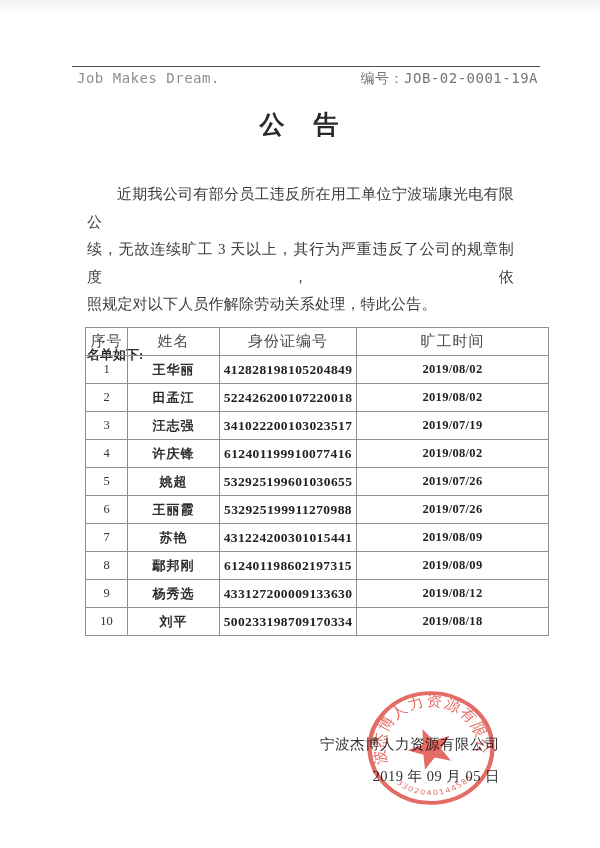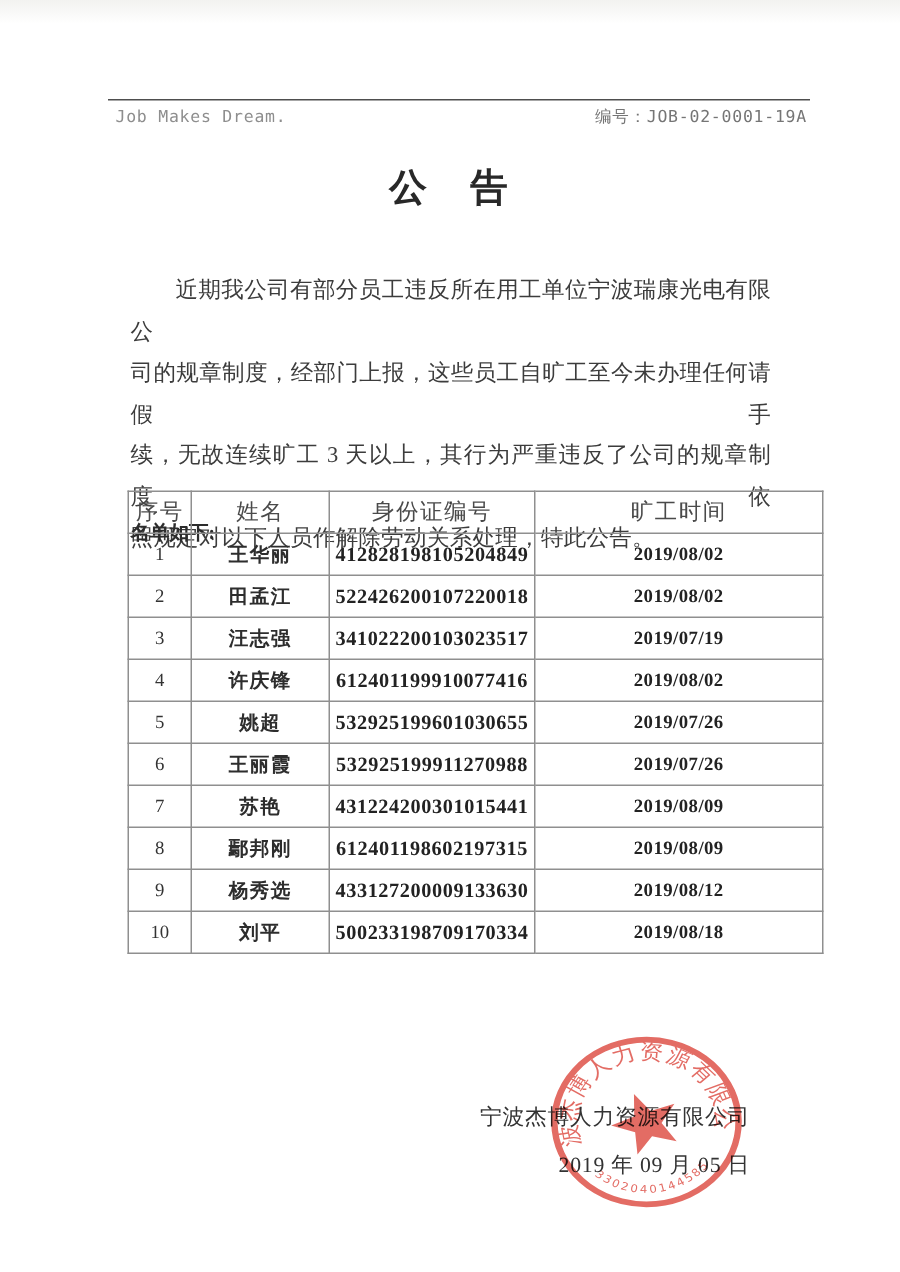--- a/index.html
+++ b/index.html
@@ -7,21 +7,21 @@
     position:relative;width:600px;height:848px;overflow:hidden;
     background:linear-gradient(#f2f2f0 0px,#ffffff 16px);
     font-family:"Liberation Serif","DejaVu Serif",serif;
     color:#3d3d3d;
   }
   
   .header{
     position:absolute;top:46px;left:77px;right:62px;
     display:flex;justify-content:space-between;align-items:baseline;
     font-family:"DejaVu Sans Mono","Liberation Mono",monospace;
-    font-size:11px;letter-spacing:0.5px;
+    font-size:14px;letter-spacing:0.5px;
   }
   .header .slogan{color:#8e8e8e;}
   .header .docno{color:#757575;margin-top:24px;}
   .header-rule{
     position:absolute;top:66px;left:72px;width:468px;height:0;
     border-top:1.5px solid #4e4e4e;
   }
   
   .title{
     position:absolute;top:108px;left:0;width:100%;
@@ -77,21 +77,20 @@
   <div class="header">
     <span class="slogan">Job Makes Dream.</span>
     <span class="docno">编号：JOB-02-0001-19A</span>
   </div>
   <div class="header-rule"></div>
 
   <div class="title">公　告</div>
 
   <div class="paragraph">
     <div class="para-line first fill">近期我公司有部分员工违反所在用工单位宁波瑞康光电有限公</div>
-    <div class="para-line fill">司的规章制度，经部门上报，这些员工自旷工至今未办理任何请假手</div>
     <div class="para-line fill">续，无故连续旷工 3 天以上，其行为严重违反了公司的规章制度，依</div>
     <div class="para-line">照规定对以下人员作解除劳动关系处理，特此公告。</div>
   </div>
 
   <div class="list-label">名单如下:</div>
 
   <table class="roster">
     <colgroup>
       <col style="width:42px">
         <col style="width:92px">

